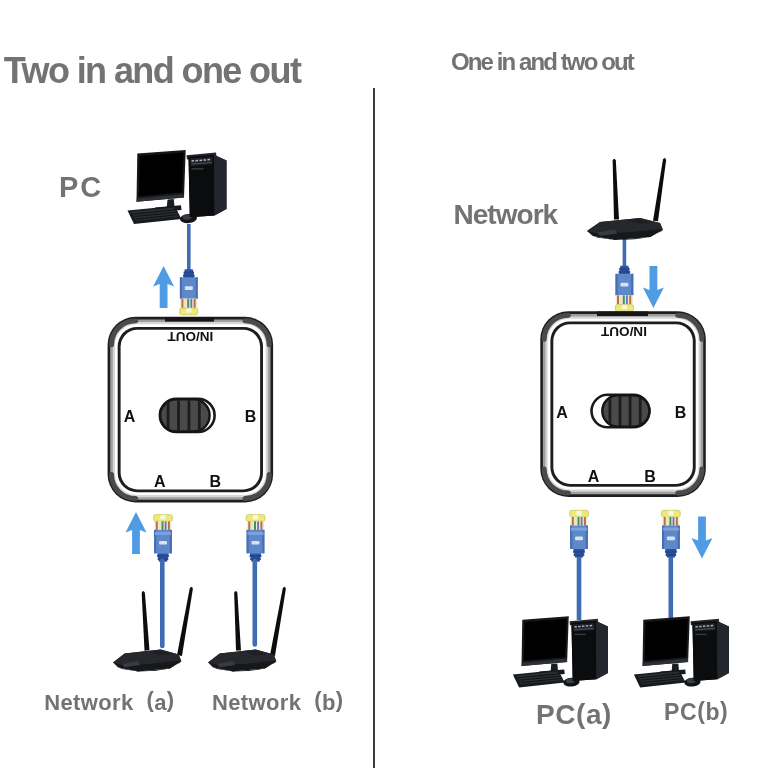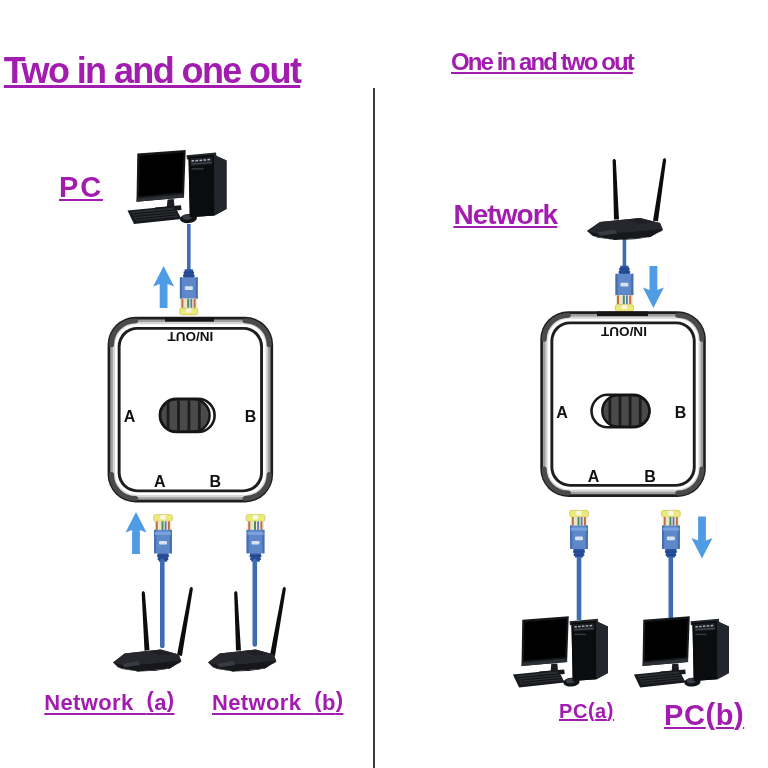--- a/index.html
+++ b/index.html
@@ -1,27 +1,27 @@
 <!DOCTYPE html>
 <html><head>
 <meta charset="utf-8">
 <style>
   html,body{margin:0;padding:0;}
   body{width:768px;height:768px;background:#ffffff;overflow:hidden;position:relative;
        font-family:"Liberation Sans",sans-serif;}
-  .abs{position:absolute;white-space:nowrap;color:#a21caf;text-decoration:underline;}
+  .abs{position:absolute;white-space:nowrap;color:#737373;}
   #divider{position:absolute;left:373.2px;top:88px;width:1.8px;height:680px;background:#3c3c3c;}
   #h1l{left:3.8px;top:52.9px;font-size:36px;font-weight:700;letter-spacing:-1.6px;line-height:1;}
   #h1r{left:451px;top:49.6px;font-size:24px;font-weight:700;letter-spacing:-1.9px;line-height:1;}
   #lpc{left:59px;top:172.8px;font-size:29px;font-weight:700;letter-spacing:1.8px;line-height:1;}
   #lnet{left:453.4px;top:201.3px;font-size:28px;font-weight:700;letter-spacing:-0.95px;line-height:1;}
   #lneta{left:44.3px;top:689.4px;font-size:22px;font-weight:700;word-spacing:6.5px;letter-spacing:0.35px;line-height:1;}
   #lnetb{left:212px;top:689.4px;font-size:22px;font-weight:700;word-spacing:6.5px;letter-spacing:0.35px;line-height:1;}
-  #lpca{left:559px;top:699.5px;font-size:20px;font-weight:700;letter-spacing:0.55px;line-height:1;}
-  #lpcb{left:664.1px;top:699.5px;font-size:29px;font-weight:700;letter-spacing:0.55px;line-height:1;}
+  #lpca{left:536px;top:699.5px;font-size:28px;font-weight:700;letter-spacing:0.55px;line-height:1;}
+  #lpcb{left:664.1px;top:699.5px;font-size:23px;font-weight:700;letter-spacing:0.55px;line-height:1;}
   .par{line-height:1;vertical-align:3.3px;} .par2{line-height:1;vertical-align:1px;}
   svg{position:absolute;left:0;top:0;}
 </style>
 </head>
 <body>
 <div id="divider"></div>
 <div class="abs" id="h1l">Two in and one out</div>
 <div class="abs" id="h1r">One in and two out</div>
 <div class="abs" id="lpc">PC</div>
 <div class="abs" id="lnet">Network</div>

